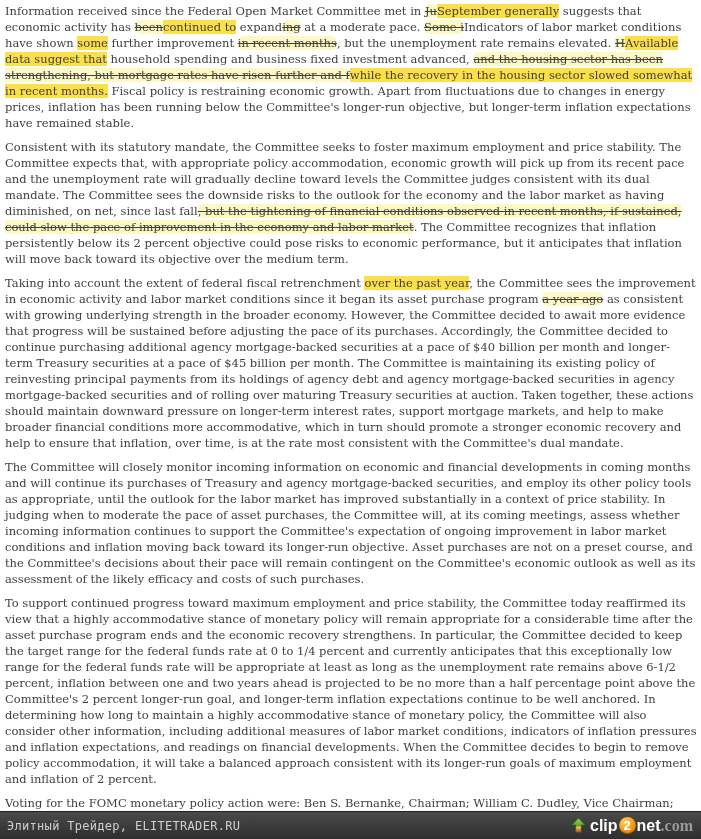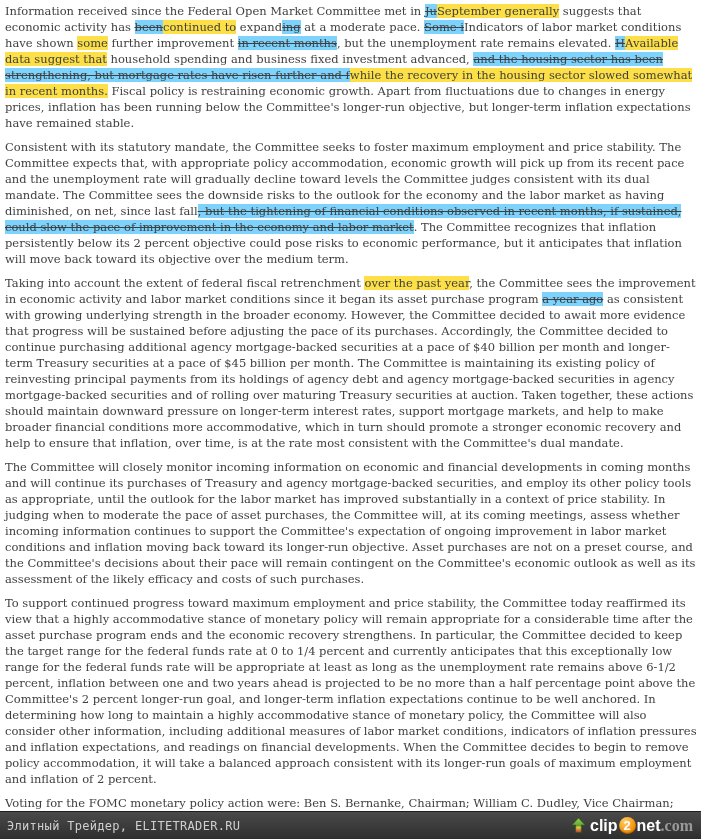--- a/index.html
+++ b/index.html
@@ -28,21 +28,22 @@
     font-family: "DejaVu Serif", "Liberation Serif", serif;
     font-size: 11.5px;
     line-height: 16px;
     color: #3f3f3f;
     text-align: left;
   }
   .para { margin: 0 0 8px 0; }
   .text { background: transparent; }
   .del {
     text-decoration: line-through;
-    background: #7dd3fc;
+    background: #fef9c3;
+    border-radius: 6px;
   }
   .ins {
     background: #fde047;
   }
   .footer-bar {
     position: absolute;
     left: 0;
     bottom: 0;
     width: 701px;
     height: 28px;

